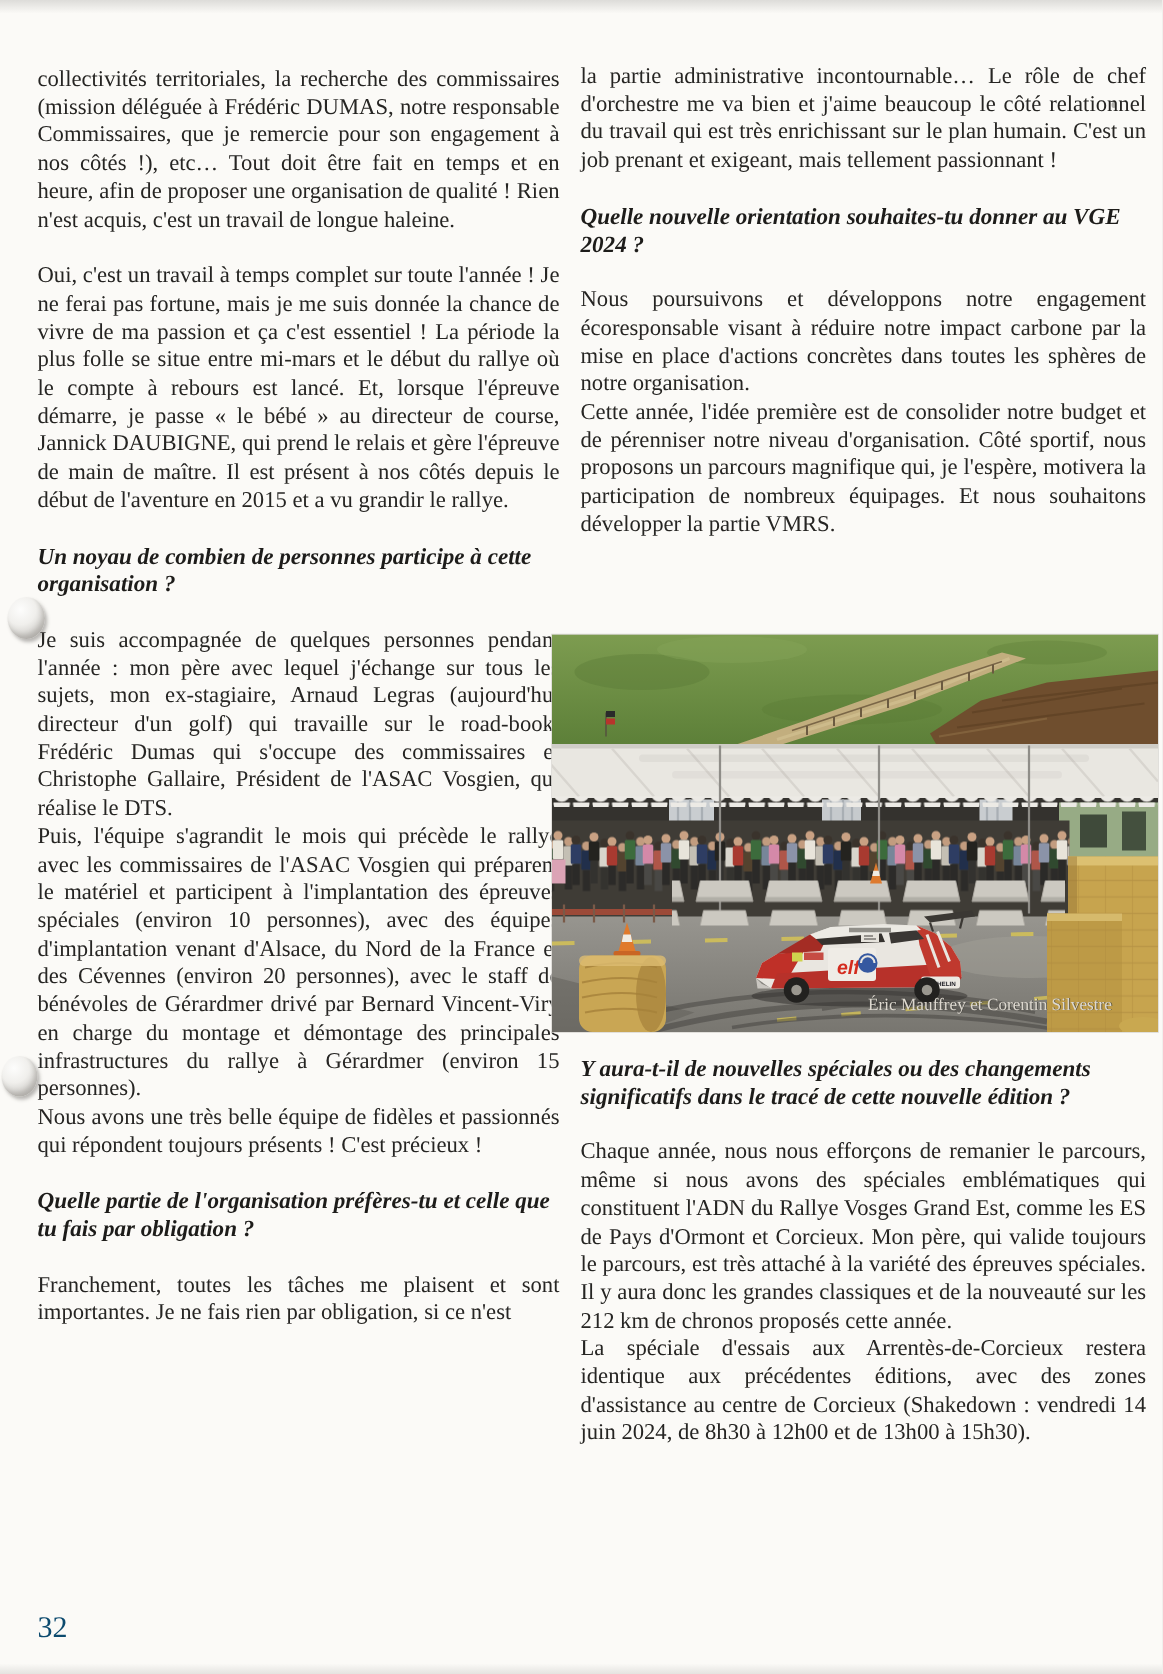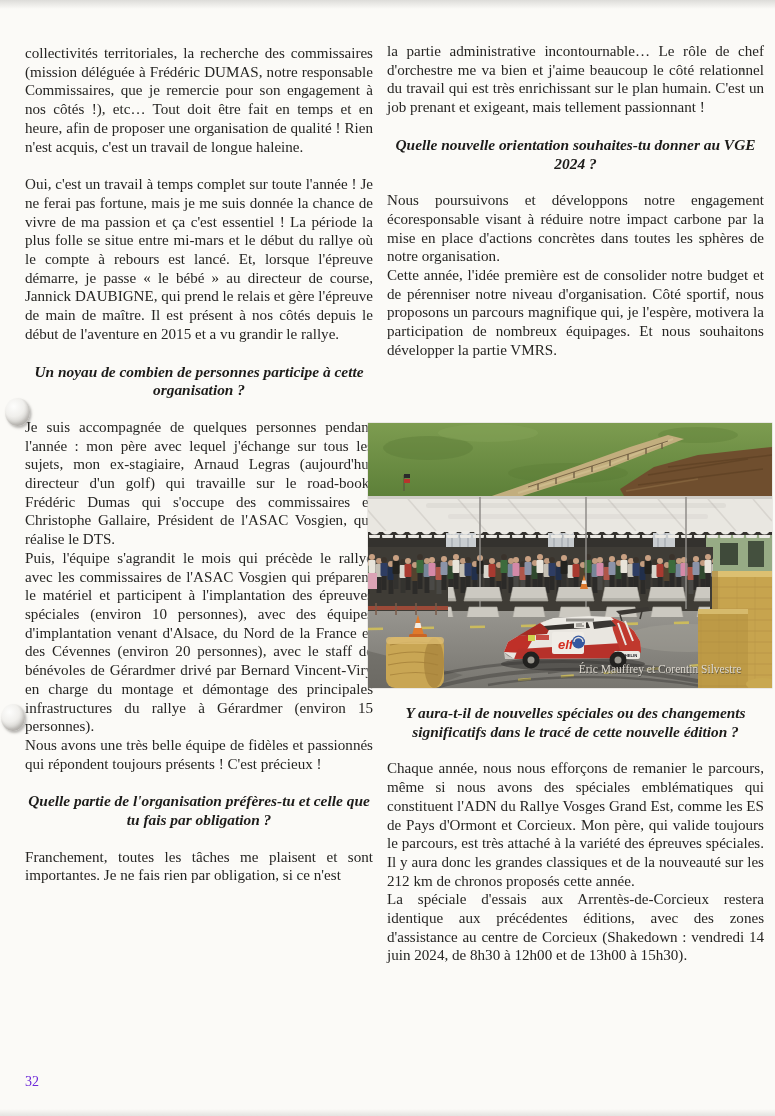--- a/index.html
+++ b/index.html
@@ -12,25 +12,25 @@
   .speck{position:absolute;left:741px;top:68px;width:3px;height:4px;border-radius:50%;
         background:#8a8a86;opacity:.65;}
   .col{position:absolute;font-size:15.1px;line-height:18.7px;}
   .col-left{left:25px;top:44px;width:348px;}
   .col-right-a{left:387px;top:42px;width:377px;}
   .col-right-b{left:387px;top:704px;width:377px;}
   p{margin:0 0 19px;text-align:justify;}
   .pgroup p{margin:0;}
   .pgroup{margin:0 0 19px;}
   h3{font-size:15.4px;font-style:italic;font-weight:bold;margin:9px 0 18px;color:#1d1c1a;
-     line-height:18.7px;text-align:center;}
+     line-height:18.7px;text-align:left;}
   .photo{position:absolute;left:368px;top:423px;width:404px;height:265px;margin:0;
          box-shadow:0 0 0 .5px #d8d6d2;text-align:center;}
   .photo svg{display:block;width:404px;height:265px;}
-  .page-number{position:absolute;left:25px;top:1074px;font-size:14px;color:#6d28d9;}
+  .page-number{position:absolute;left:25px;top:1074px;font-size:20px;color:#0c4a6e;}
   .blob{position:absolute;border-radius:50%;
         background:radial-gradient(circle at 35% 30%,#fdfdfc 0%,#f0efec 40%,#c9c7c3 78%,#aeaca8 100%);
         box-shadow:1.5px 2px 2.5px rgba(60,58,54,.35), inset -2px -3px 3px rgba(70,66,60,.18);}
   .blob1{left:5px;top:398px;width:25px;height:28px;}
   .blob2{left:1px;top:704px;width:24px;height:27px;}
 </style>
 </head>
 <body>
 
 <div class="page">

